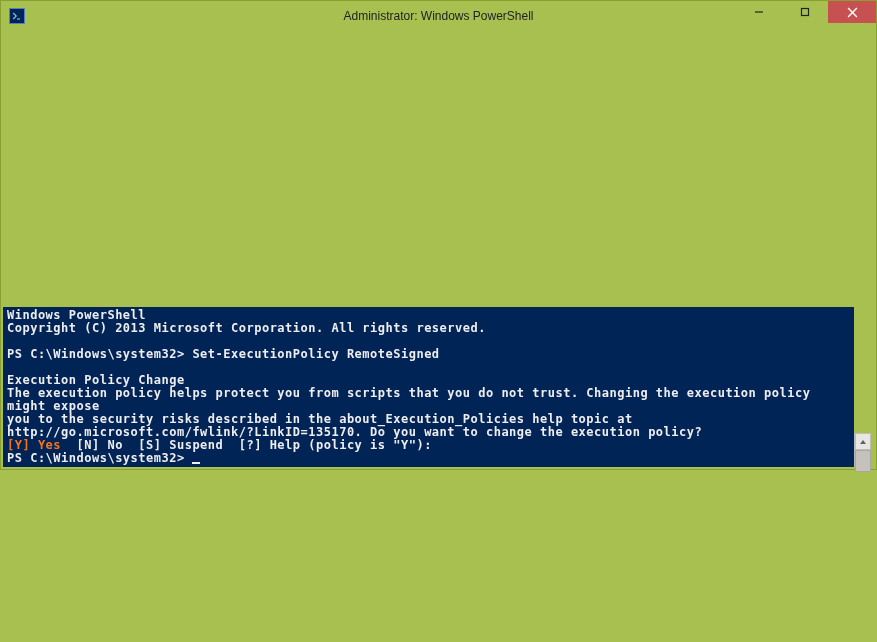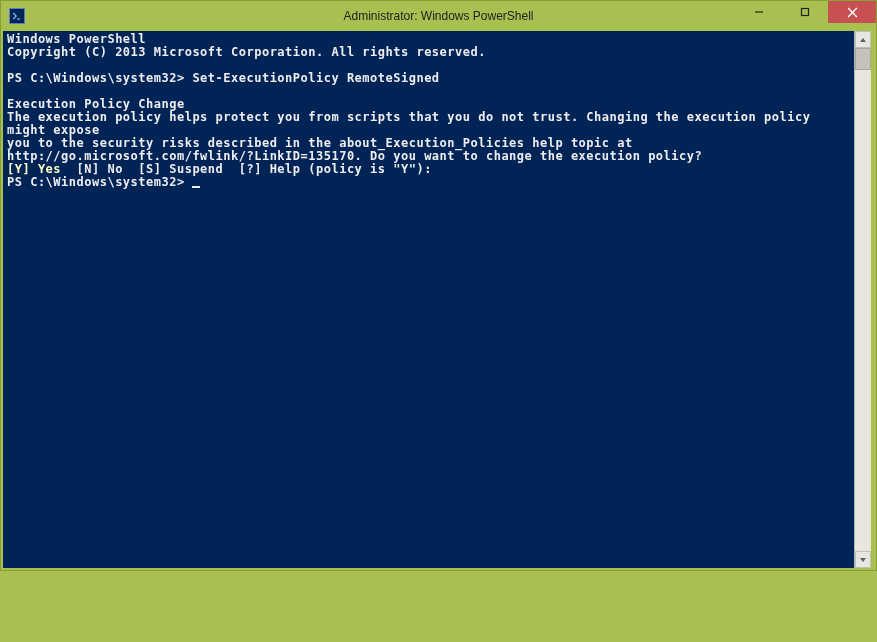--- a/index.html
+++ b/index.html
@@ -9,21 +9,21 @@
     }
     body {
       width: 877px;
       height: 642px;
       font-family: "Segoe UI", Tahoma, sans-serif;
       background: #a8c050;
       overflow: hidden;
     }
     .window {
       width: 877px;
-      height: 571px;
+      height: 470px;
       border: 1px solid #88a030;
       display: flex;
       flex-direction: column;
     }
     .titlebar {
       height: 30px;
       background: #a8c050;
       display: flex;
       align-items: center;
       position: relative;
@@ -72,20 +72,21 @@
       width: 48px;
     }
     .titlebar-btn.min, .titlebar-btn.max {
       color: #333;
     }
     .terminal-area {
       flex: 1;
       display: flex;
       background: #a8c050;
       padding: 0 5px 2px 2px;
+      align-items: flex-end;
     }
     .terminal {
       flex: 1;
       background: #012456;
       color: #eeedf0;
       font-family: "Lucida Console", "Consolas", monospace;
       font-size: 12px;
       line-height: 13px;
       padding: 2px 4px;
       white-space: pre-wrap;
@@ -116,21 +117,21 @@
       position: relative;
     }
     .scrollbar-thumb {
       position: absolute;
       top: 0;
       width: 100%;
       height: 22px;
       background: #c4c2bb;
       border: 1px solid #a8a6a0;
     }
-    .yellow { color: #fef9c3; }
+    .yellow { color: #f97316; }
     .cursor {
       display: inline-block;
       width: 8px;
       height: 2px;
       background: #eeedf0;
       vertical-align: bottom;
       margin-bottom: 1px;
     }
   </style>
 </head>

